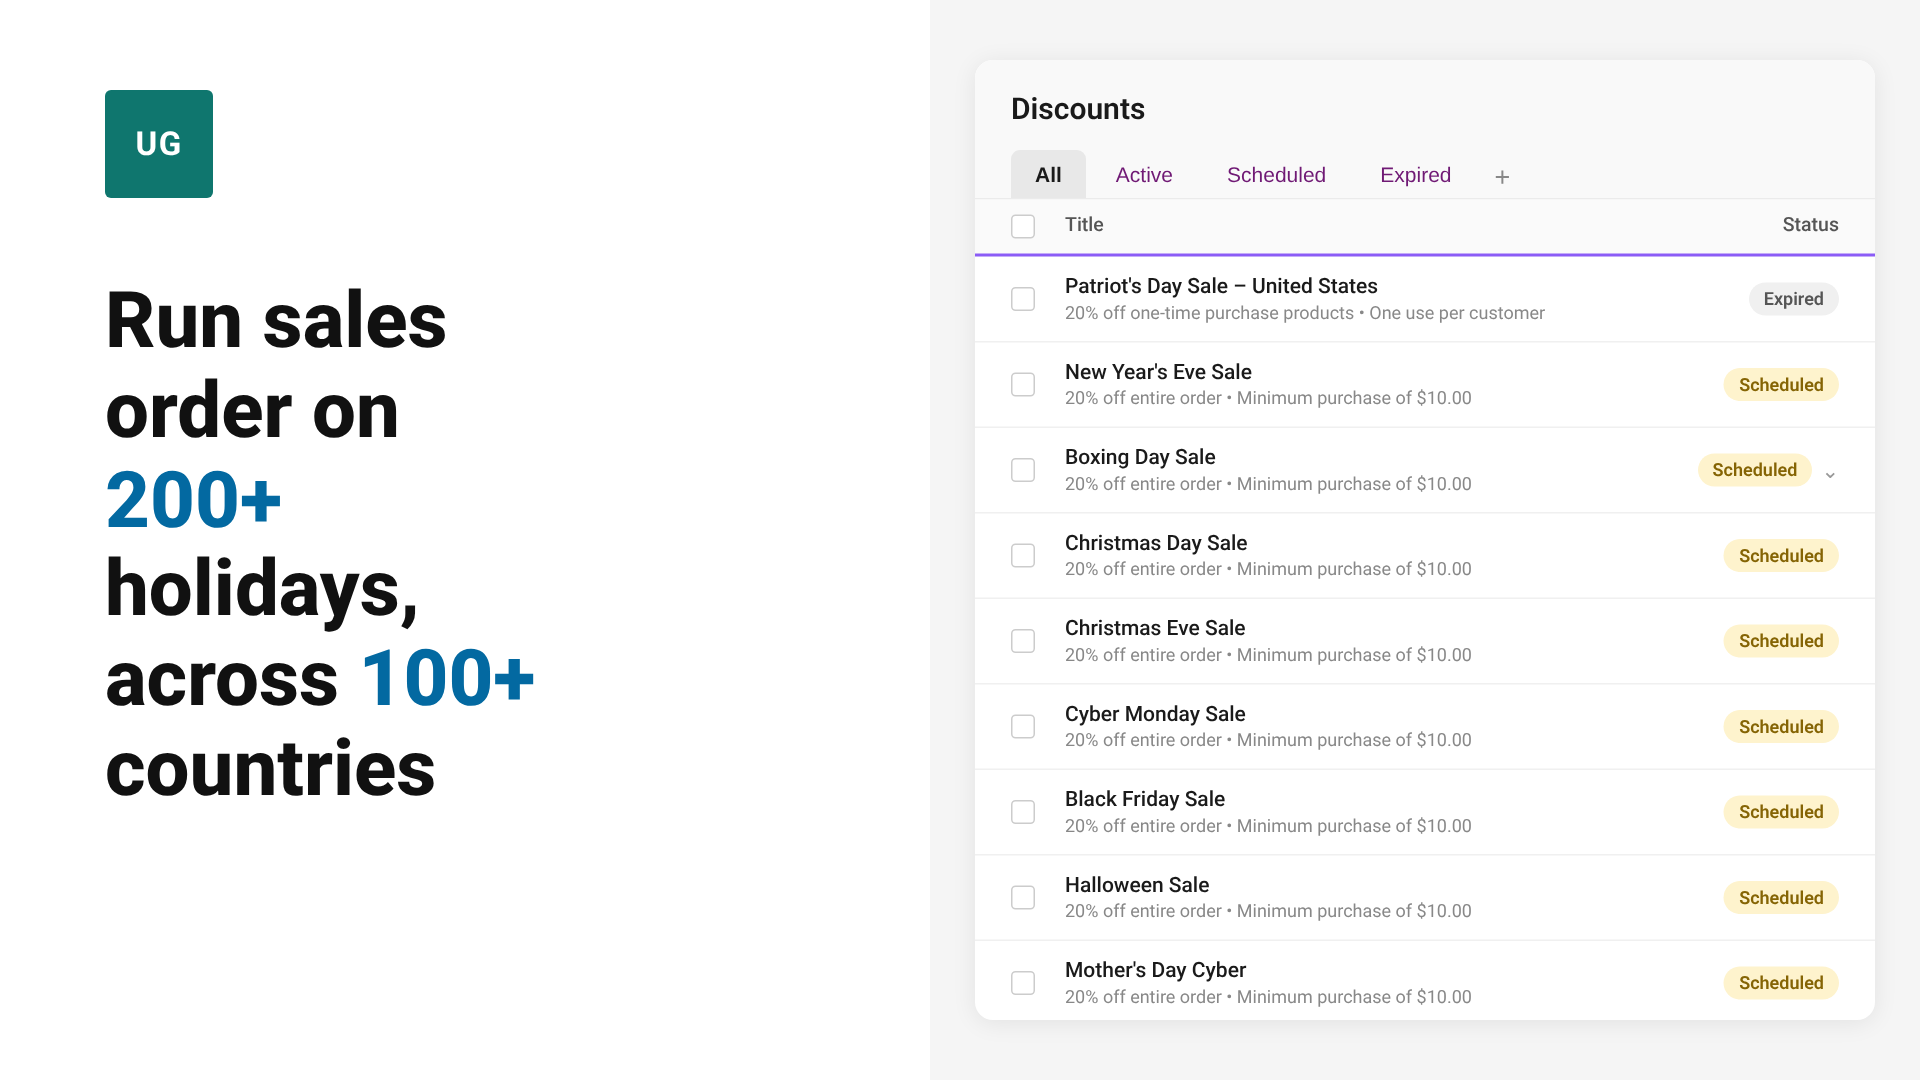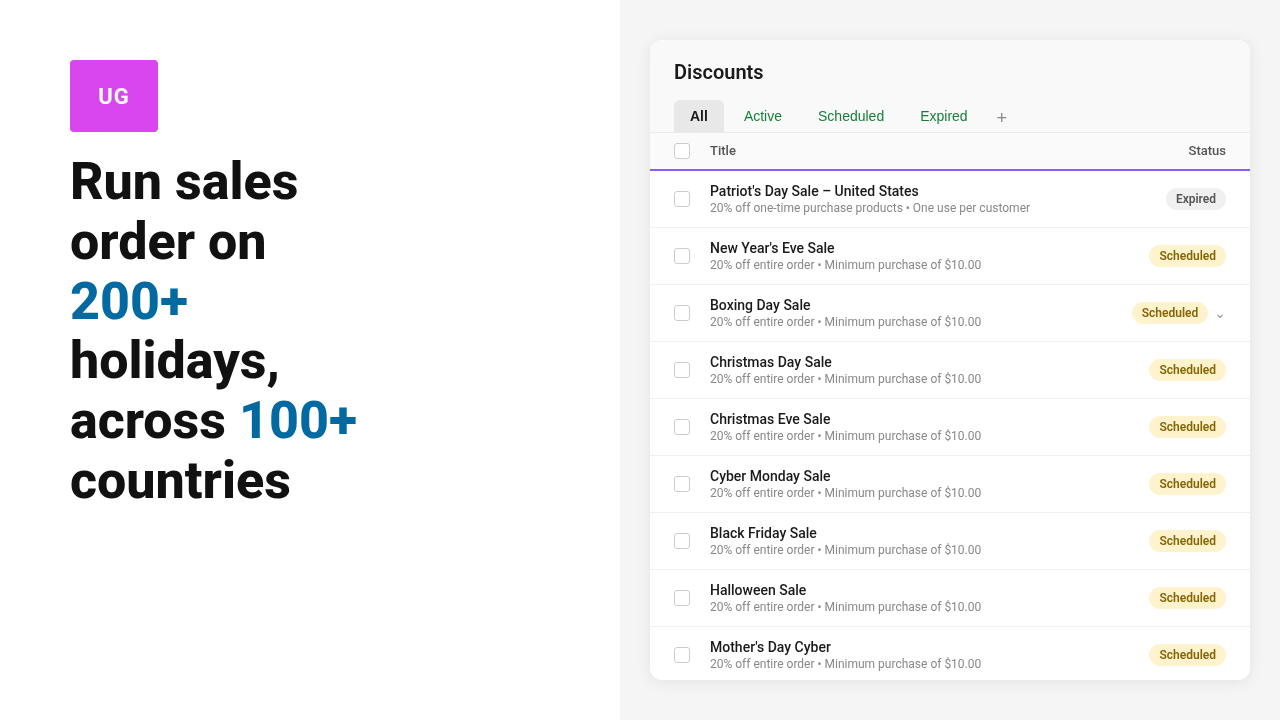--- a/index.html
+++ b/index.html
@@ -17,27 +17,27 @@
     .left-panel {
       width: 620px;
       min-width: 620px;
       padding: 60px 70px;
       display: flex;
       flex-direction: column;
       justify-content: flex-start;
     }
 
     .logo {
-      width: 88px;
+      width: 72px;
       height: 72px;
-      background: #d946ef;
+      background: #0f766e;
       display: flex;
       align-items: center;
       justify-content: center;
-      margin-bottom: 20px;
+      margin-bottom: 52px;
       border-radius: 4px;
     }
     .logo-text {
       color: #ffffff;
       font-size: 22px;
       font-weight: 700;
       letter-spacing: 1px;
     }
 
     .tagline {
@@ -87,21 +87,21 @@
       gap: 4px;
       align-items: flex-end;
     }
 
     .tab {
       padding: 8px 16px;
       border-radius: 6px 6px 0 0;
       font-size: 14px;
       font-weight: 500;
       cursor: pointer;
-      color: #15803d;
+      color: #701a75;
       border: none;
       background: transparent;
     }
     .tab.active {
       background: #e8e8e8;
       color: #1a1a1a;
       font-weight: 600;
     }
     .tab-plus {
       width: 28px;

